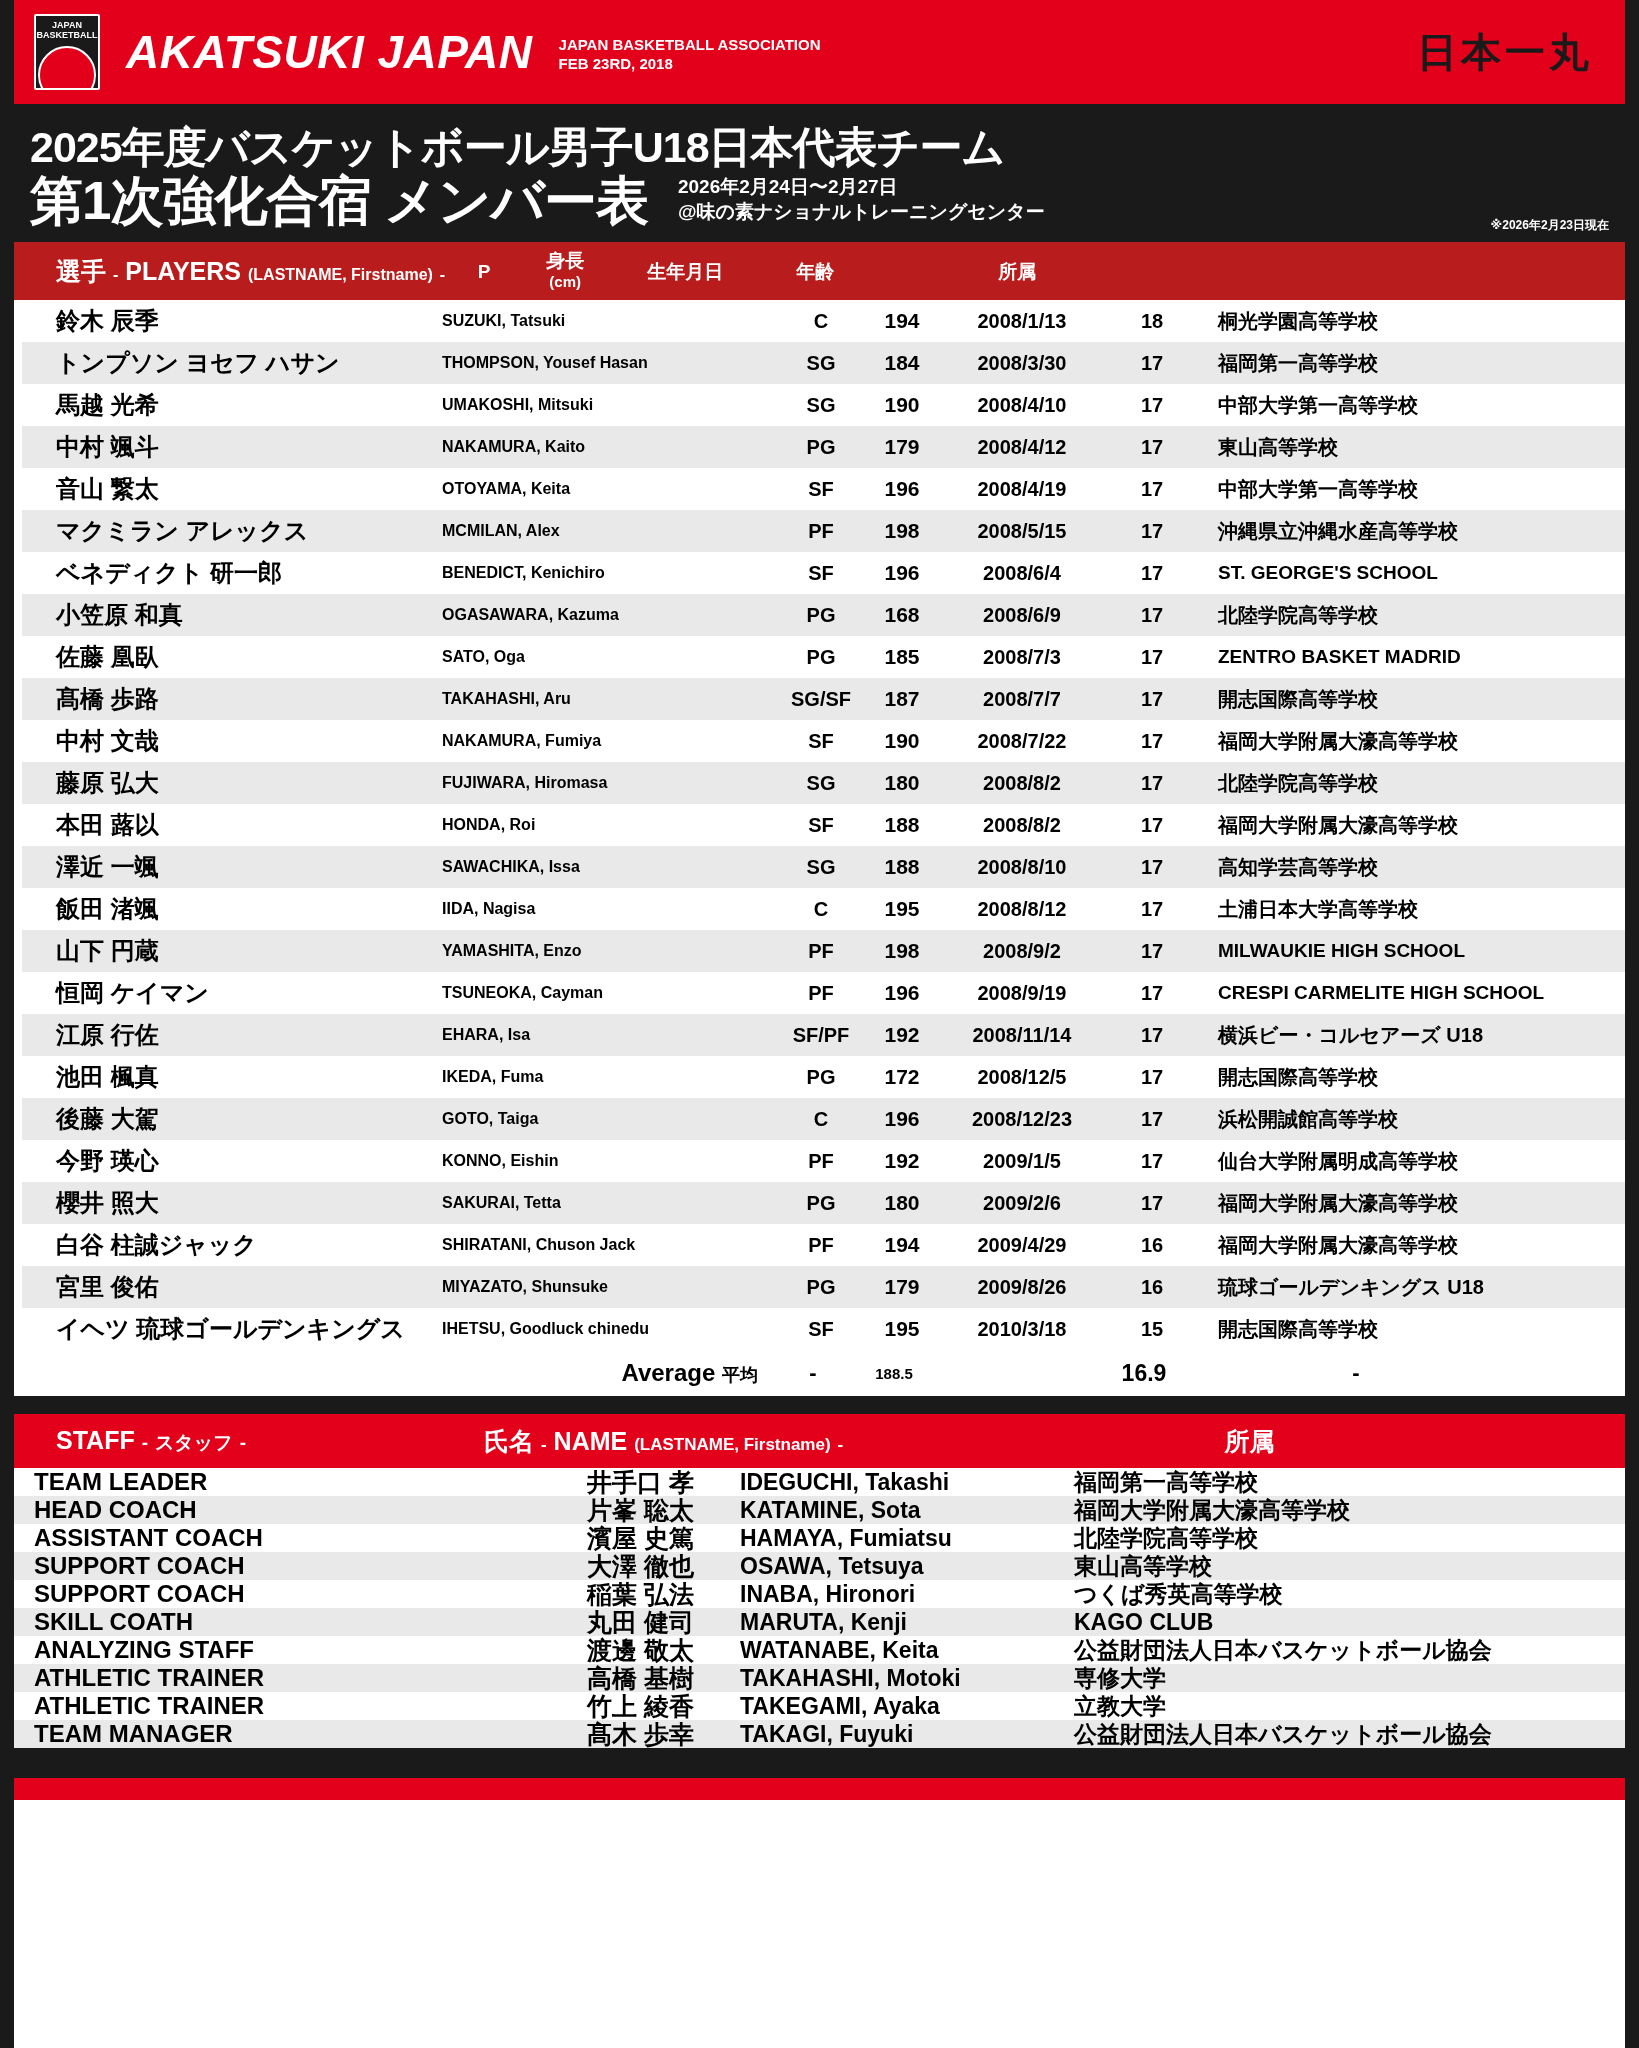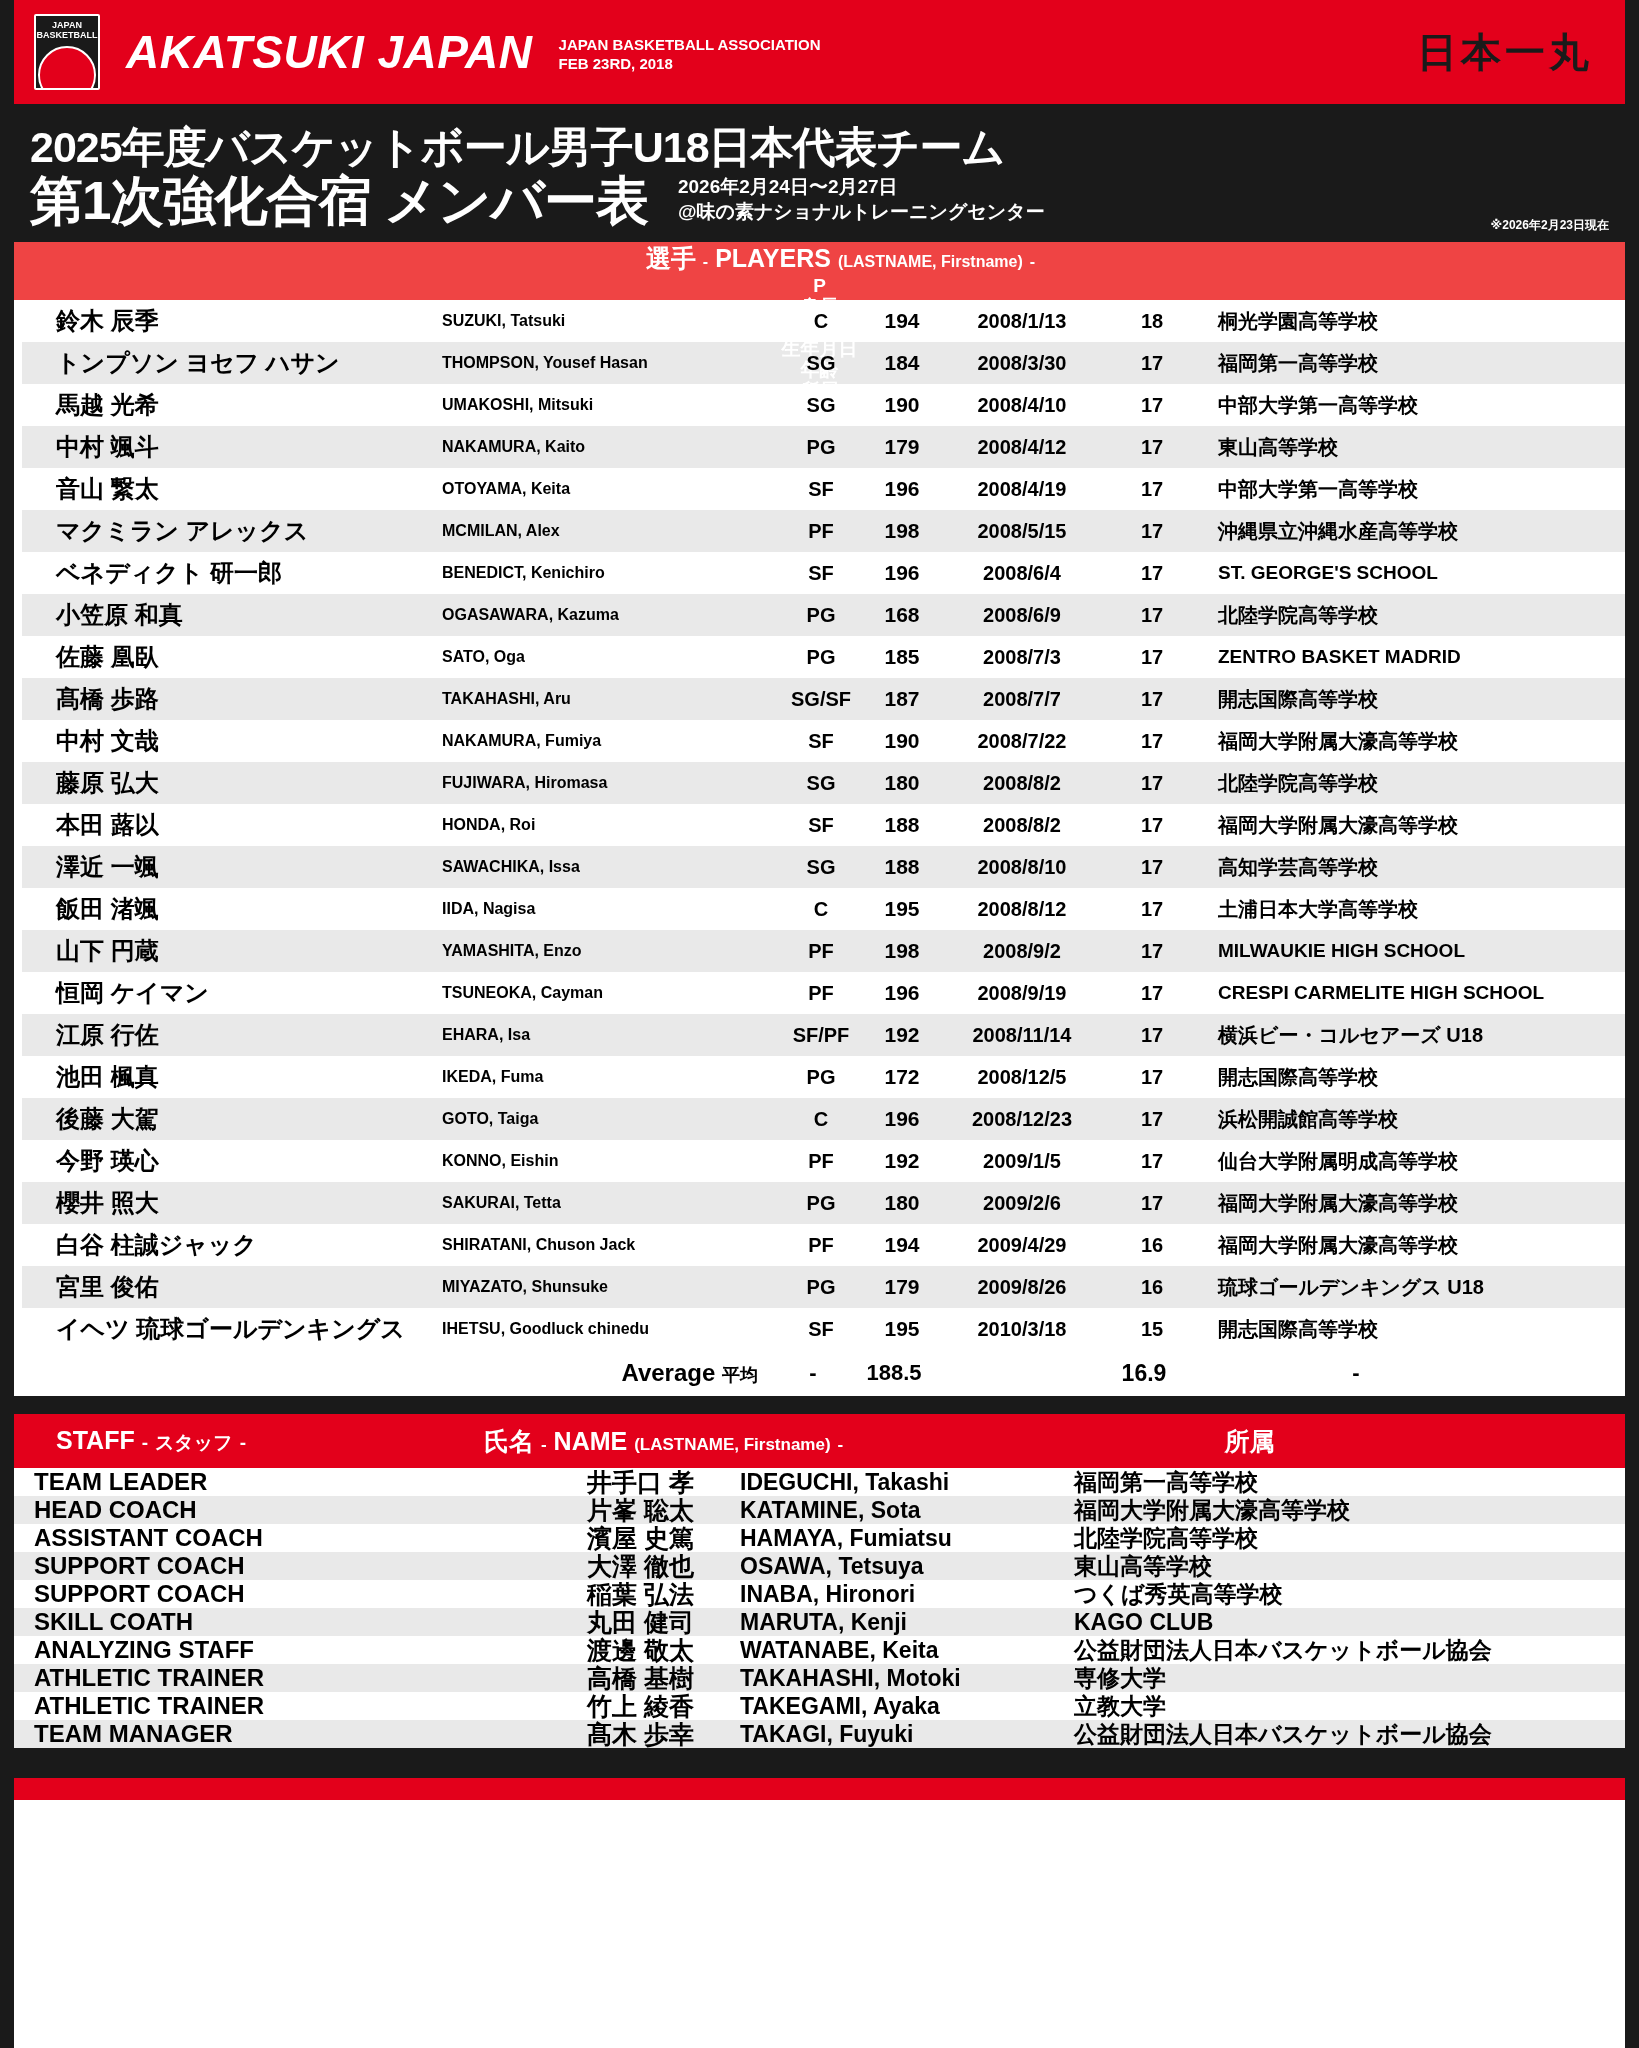--- a/index.html
+++ b/index.html
@@ -125,28 +125,27 @@
   }
   .title-note {
     position: absolute;
     right: 30px;
     bottom: 8px;
     font-size: 12px;
     font-weight: bold;
   }
   
   .players-head {
-    background: #ef4444;
+    background: #b91c1c;
     color: #ffffff;
     display: flex;
     align-items: center;
     height: 58px;
     font-weight: bold;
     box-sizing: border-box;
-    flex-direction: column;
   }
   .players-head .ph-players {
     padding-left: 42px;
     font-size: 25px;
     white-space: nowrap;
   }
   .players-head .ph-players .small {
     font-size: 16px;
     font-weight: bold;
   }
@@ -222,21 +221,21 @@
   }
   .avg-label {
     width: 760px;
     text-align: right;
     padding-right: 16px;
     box-sizing: border-box;
     font-size: 24px;
   }
   .avg-label .jp { font-size: 18px; }
   .avg-row .c-p   { width: 78px;  text-align: center; font-size: 22px; }
-  .avg-row .c-ht  { width: 84px;  text-align: center; font-size: 22px; }
+  .avg-row .c-ht  { width: 84px;  text-align: center; font-size: 15px; }
   .avg-row .c-dob { width: 156px; }
   .avg-row .c-age { width: 104px; text-align: center; font-size: 23px; }
   .avg-row .c-team{ width: 320px; text-align: center; font-size: 22px; padding-left:0; }
 
   .black-gap {
     background: #1a1a1a;
     height: 18px;
   }
   
   .staff-head {

